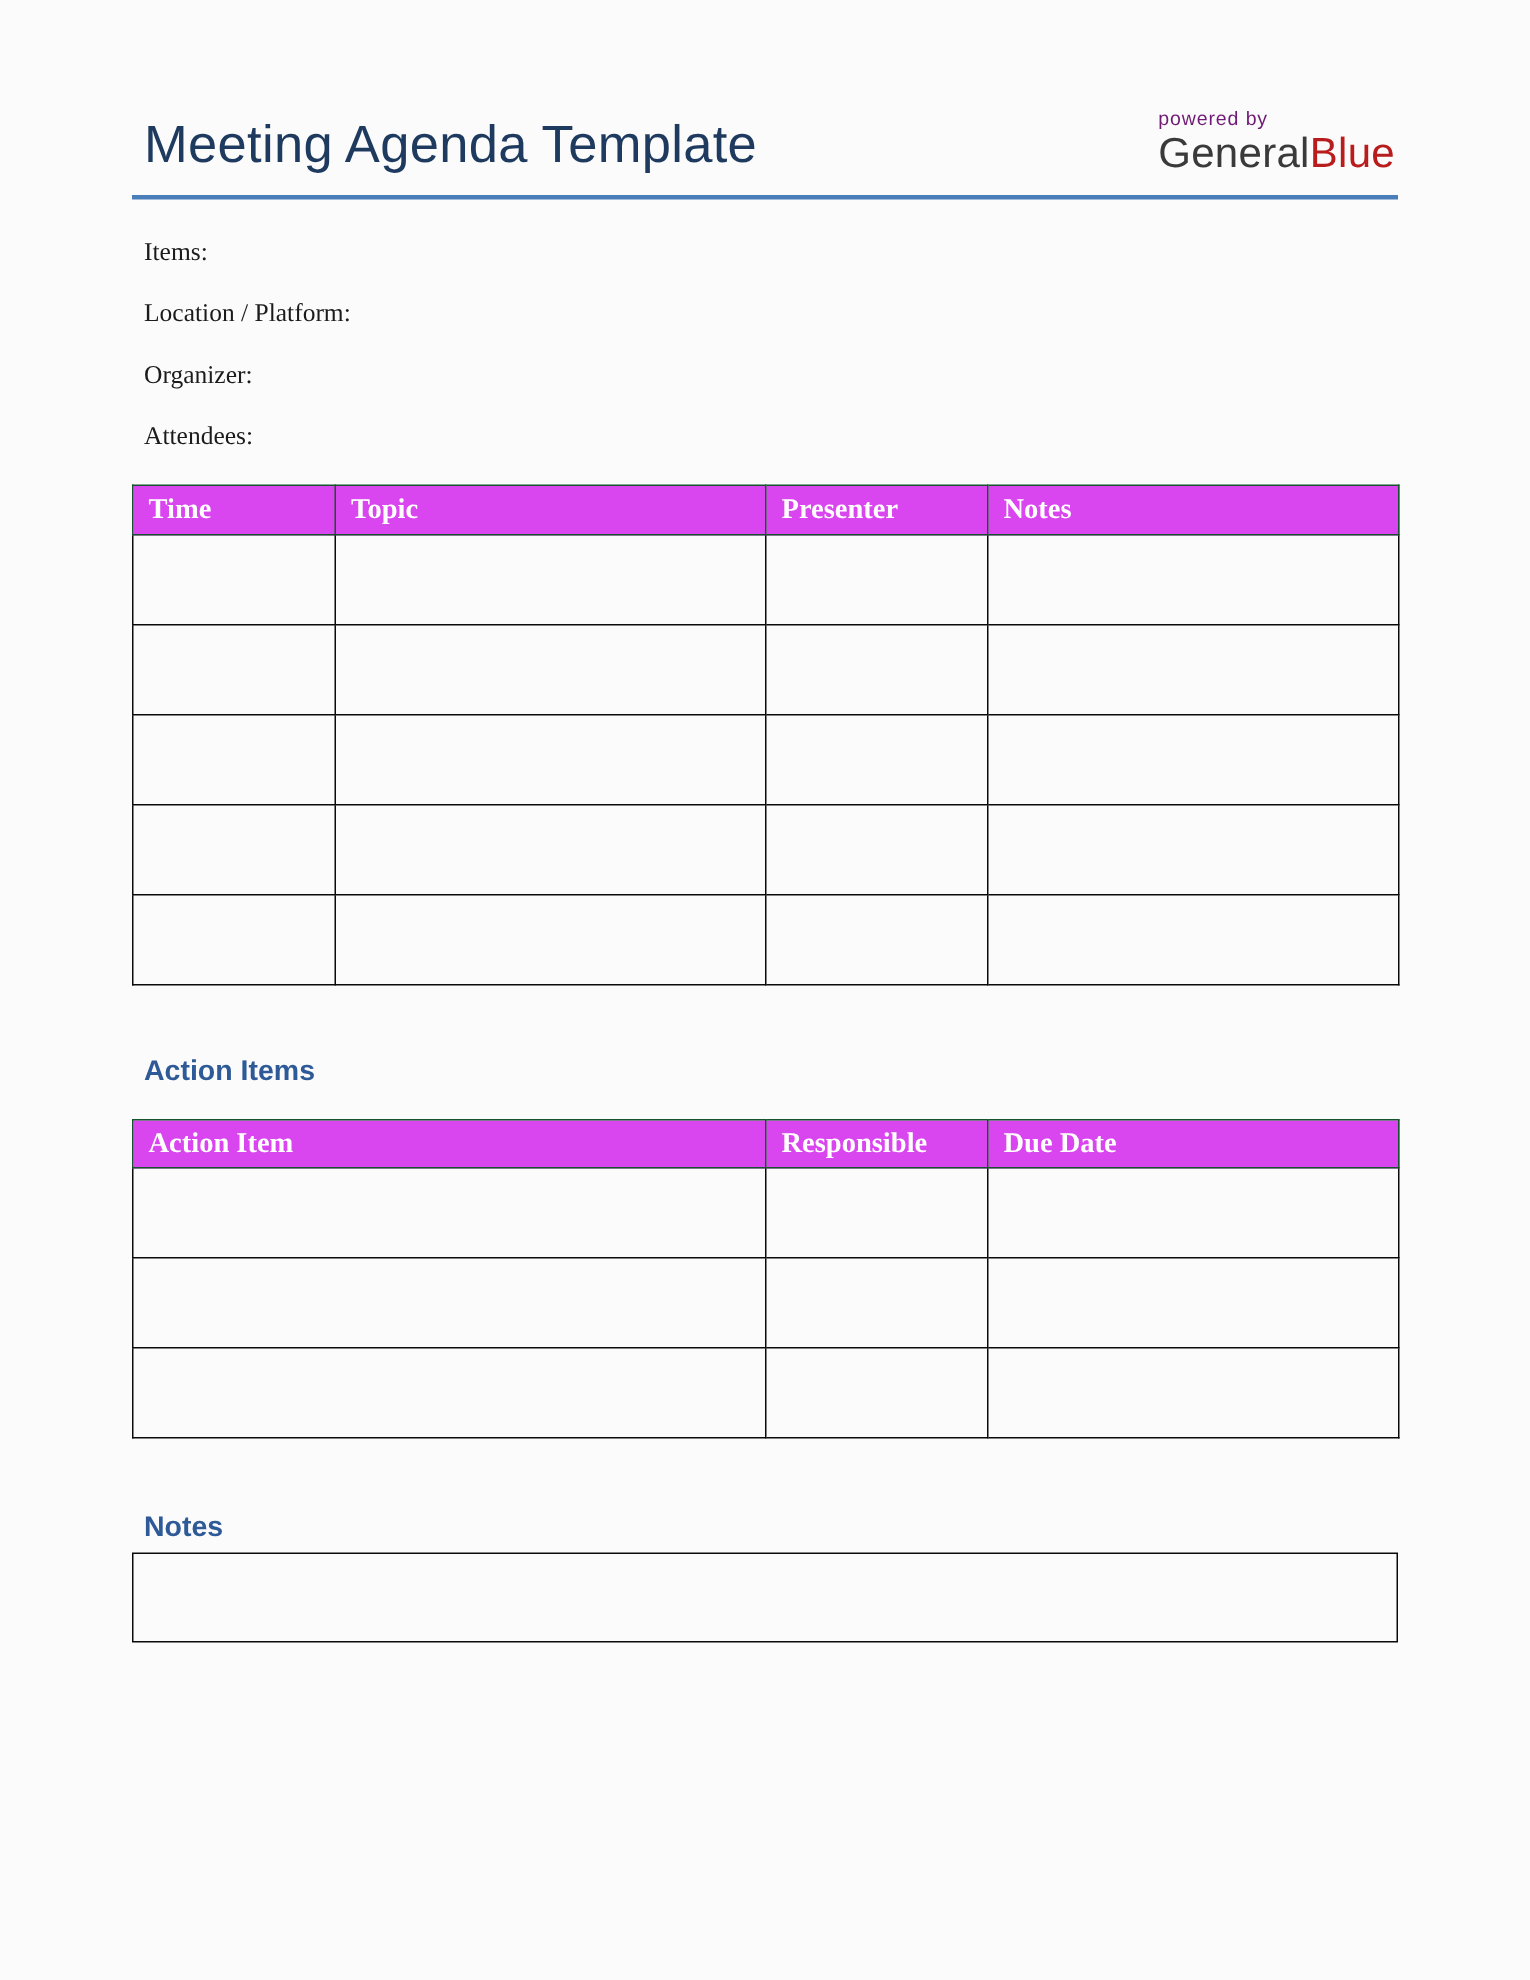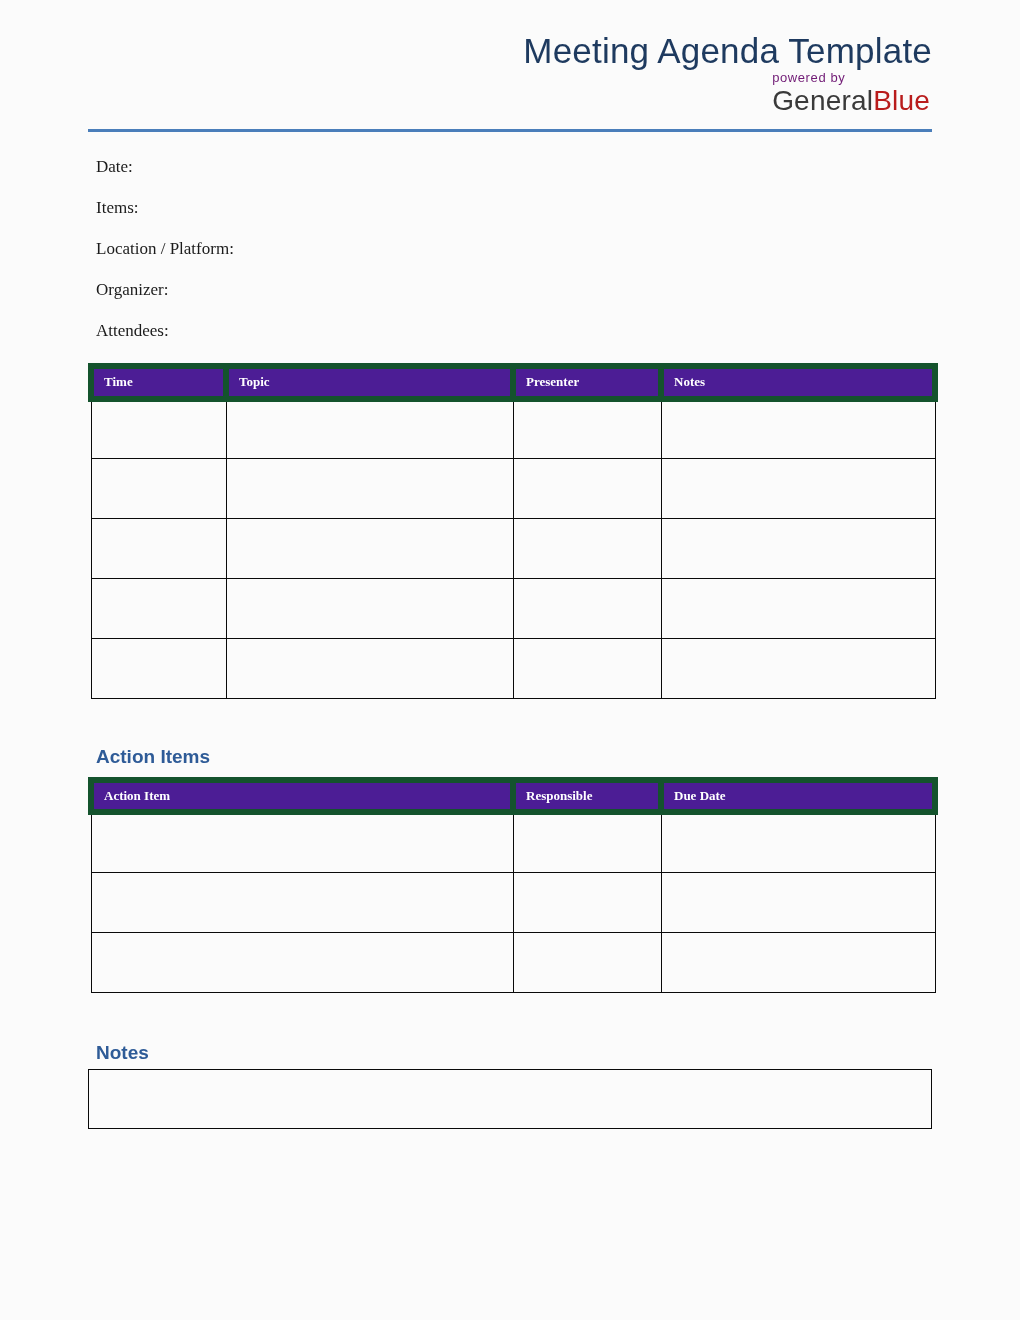--- a/index.html
+++ b/index.html
@@ -9,22 +9,21 @@
     background: #fbfbfb;
     font-family: "Liberation Sans", sans-serif;
     color: #1c1c1c;
   }
   .page { width: 1020px; height: 1320px; overflow: hidden; }
   .content { padding: 0 88px; }
 
   
   .header {
     display: flex; justify-content: space-between; align-items: flex-end;
-    padding-top: 32px;
-    flex-direction: column;
+    padding-top: 72px;
   }
   .doc-title {
     margin: 0 0 0 8px;
     font-size: 35px; font-weight: normal;
     color: #1e3a5f; letter-spacing: 0.2px;
     line-height: 1.1;
   }
   .logo-block { text-align: left; padding-right: 2px; line-height: 1; }
   .powered-by {
     display: block; font-size: 13px; color: #701a75;
@@ -54,27 +53,27 @@
   .heading-agenda { margin-top: 27px; }
   .heading-action { margin-top: 47px; }
   .heading-notes  { margin-top: 49px; }
 
   
   table.grid {
     border-collapse: collapse; table-layout: fixed;
     width: 844px;
   }
   .agenda-table { margin-top: 9px; }
-  .action-table { margin-top: 9px; }
+  .action-table { margin-top: 20px; }
   table.grid th {
-    background: #4c1d95; color: #ffffff;
+    background: #d946ef; color: #ffffff;
     font-family: "Liberation Serif", serif;
-    font-size: 13px; font-weight: bold;
+    font-size: 19px; font-weight: bold;
     text-align: left; padding: 0 0 0 10px;
-    border: 6px solid #14532d;
+    border: 1px solid #14532d;
   }
   .agenda-table th { height: 33px; }
   .action-table th { height: 32px; }
   table.grid td {
     border: 1px solid #0a0a0a;
     height: 60px; padding: 4px 8px;
     font-family: "Liberation Serif", serif; font-size: 15px;
     vertical-align: top; background: transparent;
   }
 
@@ -95,21 +94,20 @@
     <div class="header">
       <h1 class="doc-title">Meeting Agenda Template</h1>
       <div class="logo-block">
         <span class="powered-by">powered by</span>
         <span class="brand"><span class="brand-general">General</span><span class="brand-blue">Blue</span></span>
       </div>
     </div>
     <hr class="title-rule">
 
     <div class="fields">
-      <p class="field-label">Date:</p>
       <p class="field-label">Items:</p>
       <p class="field-label">Location / Platform:</p>
       <p class="field-label">Organizer:</p>
       <p class="field-label">Attendees:</p>
     </div>
 
     <table class="grid agenda-table">
       <colgroup>
         <col style="width:135px">
           <col style="width:287px">

